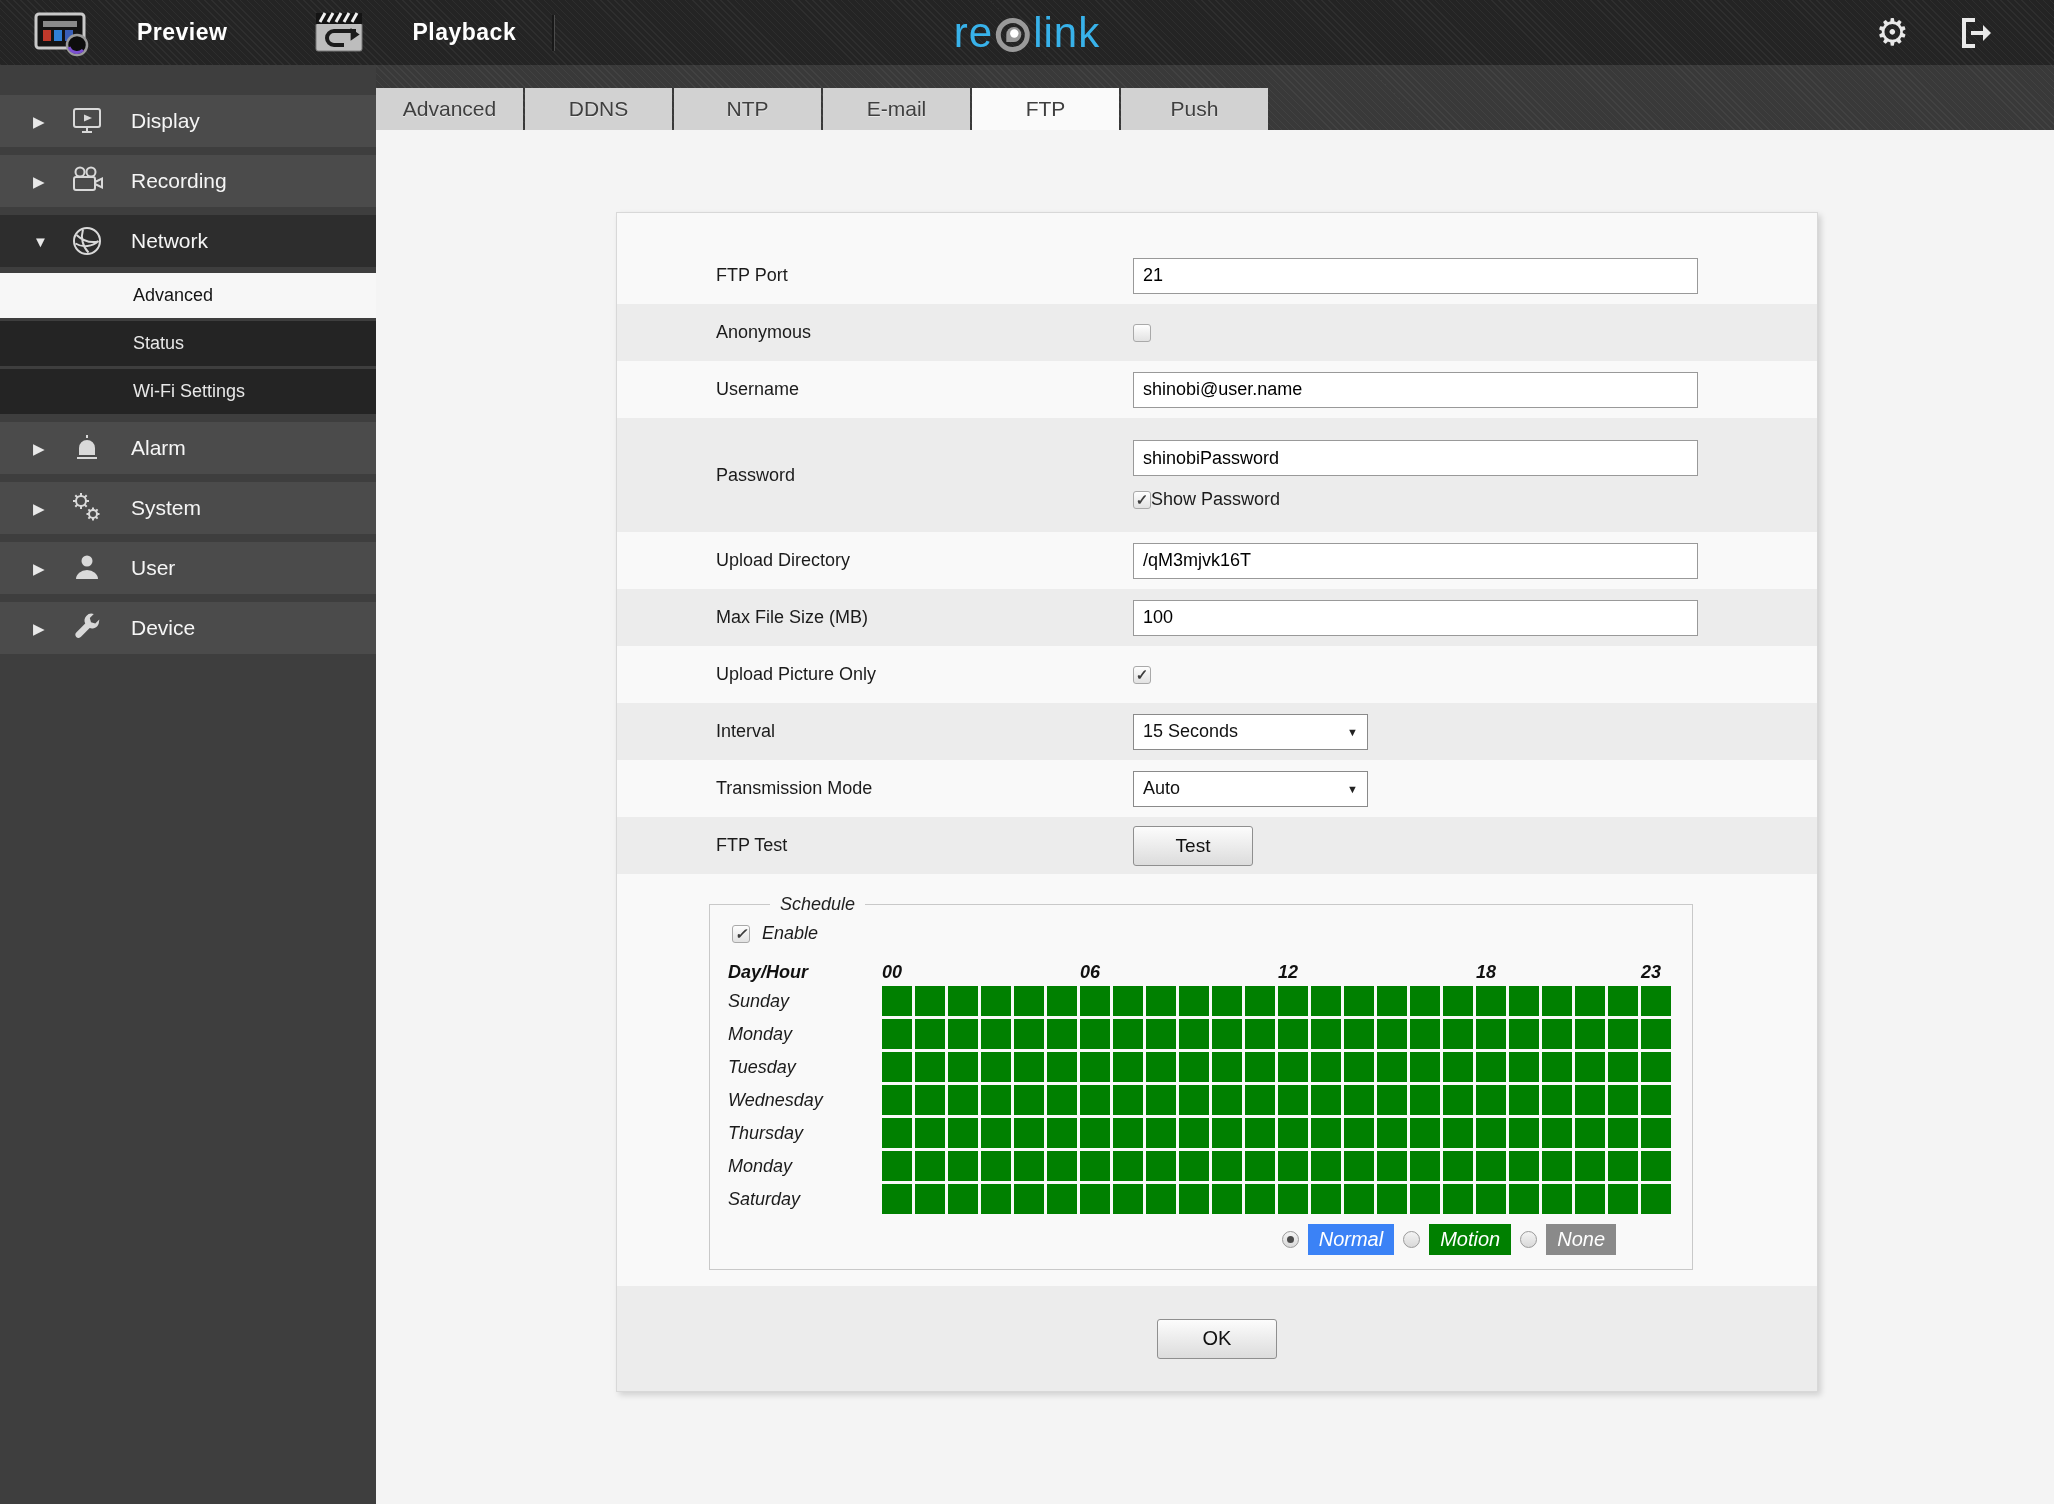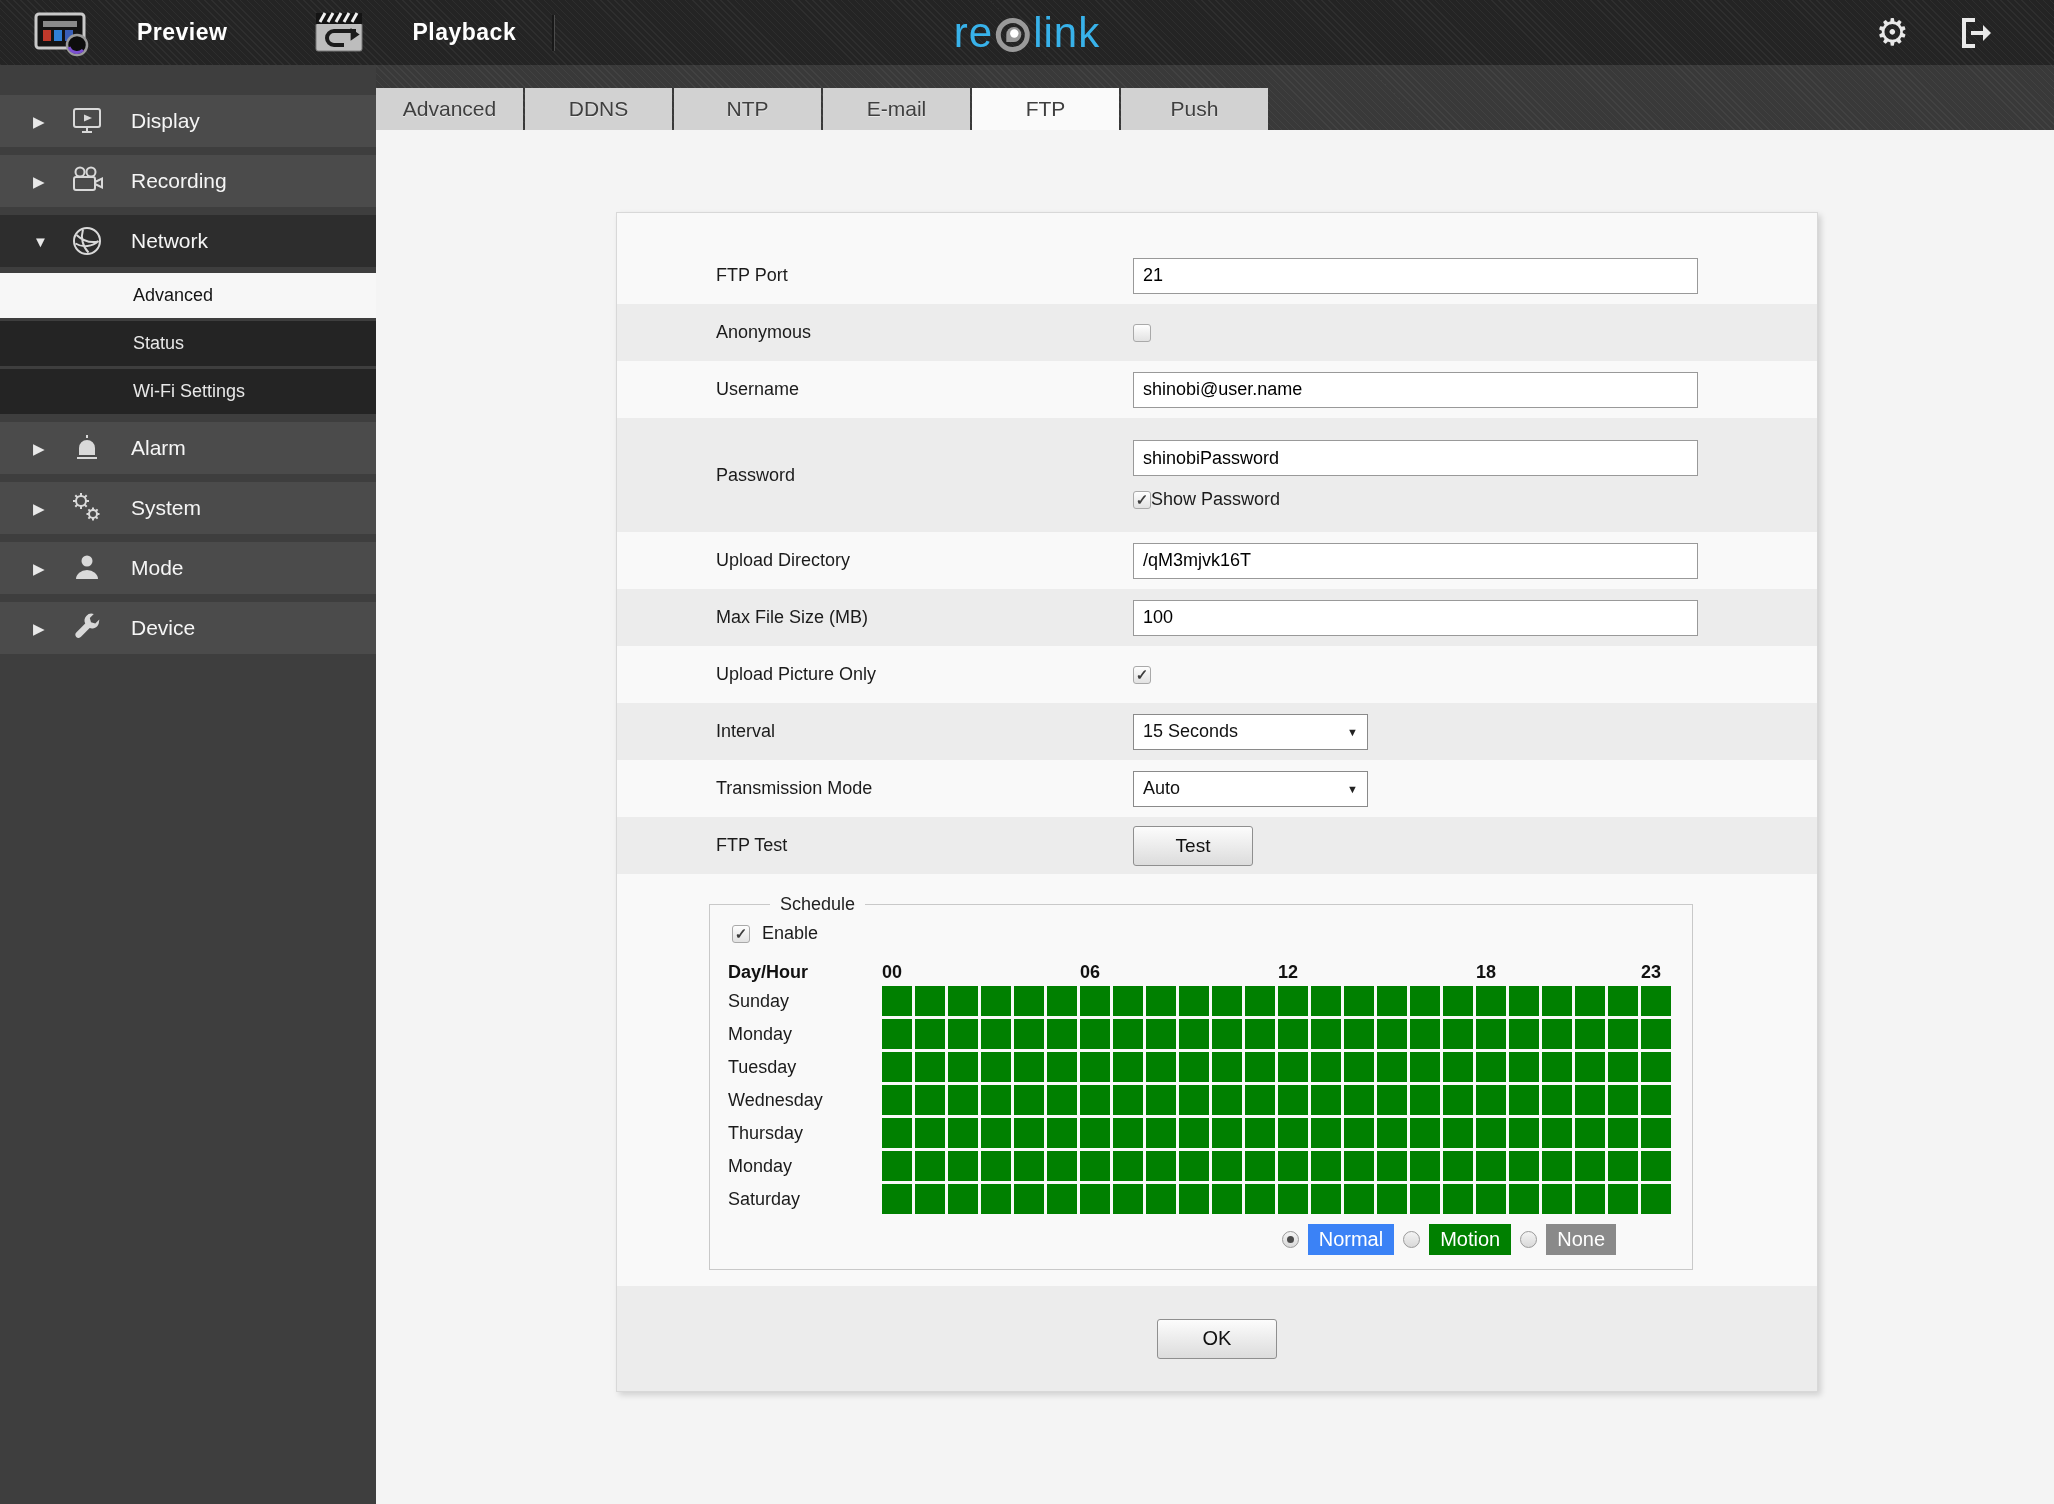--- a/index.html
+++ b/index.html
@@ -76,21 +76,21 @@
   .sel-caret { font-size:11px; color:#222; }
 
   .btn { border:1px solid #8f8f8f; border-radius:3px;
     background:linear-gradient(#fcfcfc,#dcdcdc); color:#111;
     font-family:"Liberation Sans",sans-serif; cursor:pointer; }
   .btn-test { width:120px; height:40px; font-size:19px; }
   .btn-ok { width:120px; height:40px; font-size:20px; }
   .okrow { min-height:105px; justify-content:center; padding-left:0; }
 
   
-  .schedrow { padding:20px 0 16px 92px; display:block; }
+  .schedrow { padding:20px 0 16px 92px; display:block;font-style:italic; }
   fieldset.sched { width:980px; border:1px solid #c9c9c9; padding:0 18px 14px 18px; }
   fieldset.sched legend { font-size:18px; color:#222; margin-left:42px; padding:0 10px; }
   .enable-line { display:flex; align-items:center; gap:12px; margin:8px 0 0 4px; }
   .enable-line .cb-label { font-size:18px; color:#1b1b1b; }
   .grid-header { display:flex; margin-top:18px; height:24px; }
   .dayhour { width:154px; font-size:18px; font-weight:bold; color:#111; flex:none; }
   .hourlabels { position:relative; width:789px; height:24px; }
   .hourlabels span { position:absolute; top:0; font-size:18px; font-weight:bold; color:#111; }
   .day-row { display:flex; align-items:flex-start; }
   .day-label { width:154px; font-size:18px; color:#1b1b1b; line-height:30px; flex:none; }
@@ -231,21 +231,21 @@
       </div>
       <div class="side-group">
         <div class="side-item">
           <span class="side-caret">▶</span>
           <span class="side-icon">
             <svg width="36" height="36" viewBox="0 0 36 36">
               <circle cx="18" cy="11" r="5.5" fill="#d9d9d9"></circle>
               <path d="M7 29 a11 9 0 0 1 22 0 z" fill="#d9d9d9"></path>
             </svg>
           </span>
-          <span class="side-label">Mode</span>
+          <span class="side-label">User</span>
         </div>
       </div>
       <div class="side-group">
         <div class="side-item">
           <span class="side-caret">▶</span>
           <span class="side-icon">
             <svg width="36" height="36" viewBox="0 0 36 36">
               <path d="M30 11.5a7 7 0 0 1-9.3 6.6L12 26.8a3.2 3.2 0 1 1-4.5-4.5l8.7-8.7A7 7 0 0 1 24.8 4l-4 4 1.2 4.3 4.3 1.2 4-4a7 7 0 0 1-.3 2z" fill="#d9d9d9"></path>
             </svg>
           </span>

